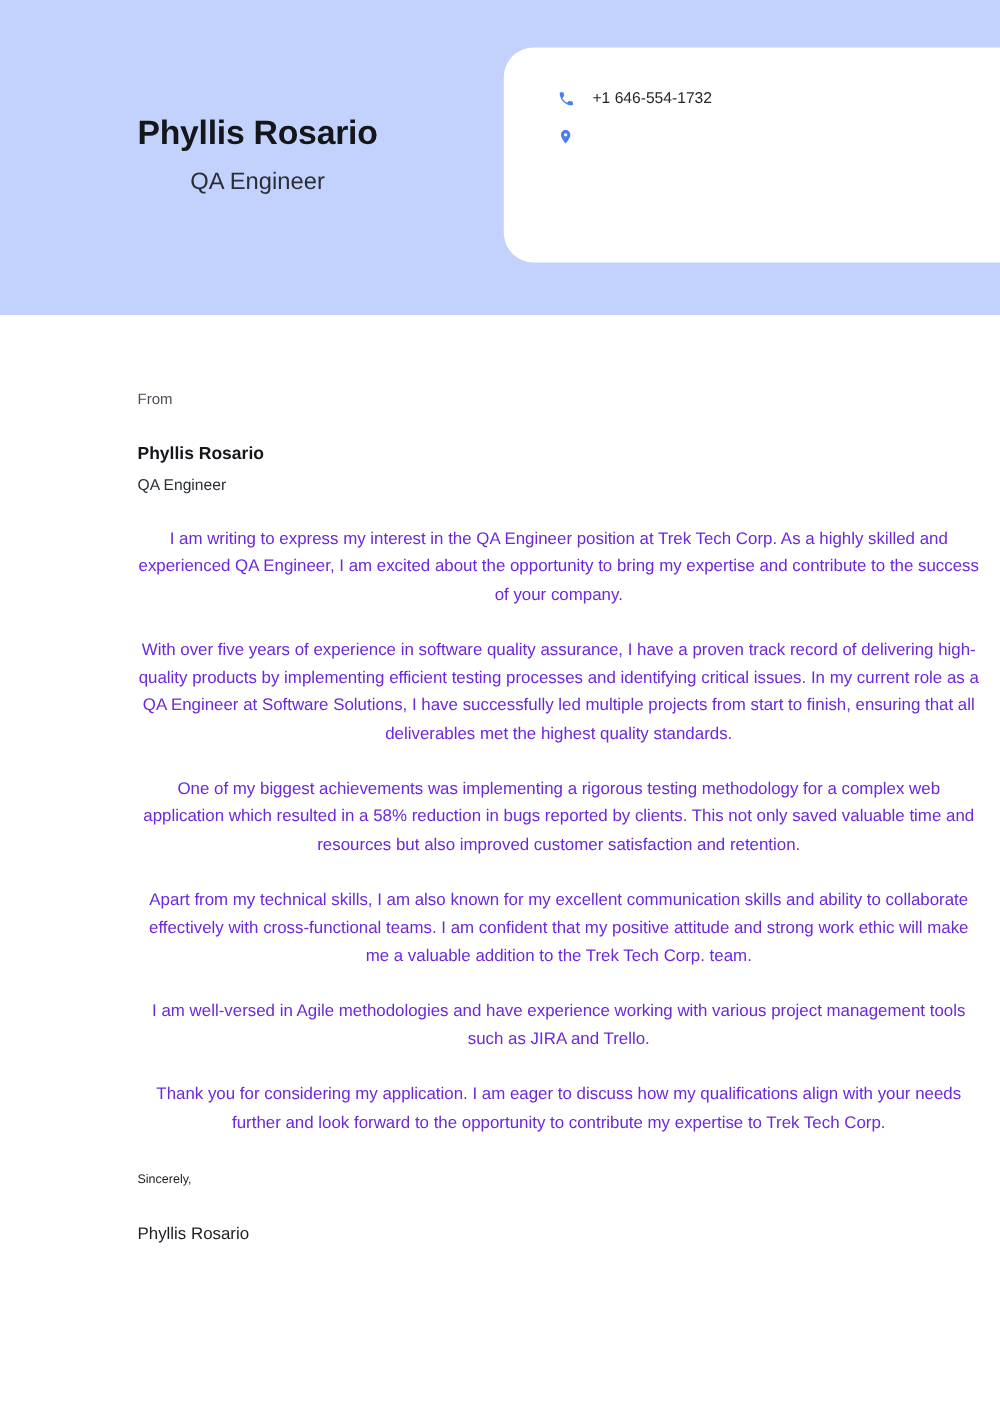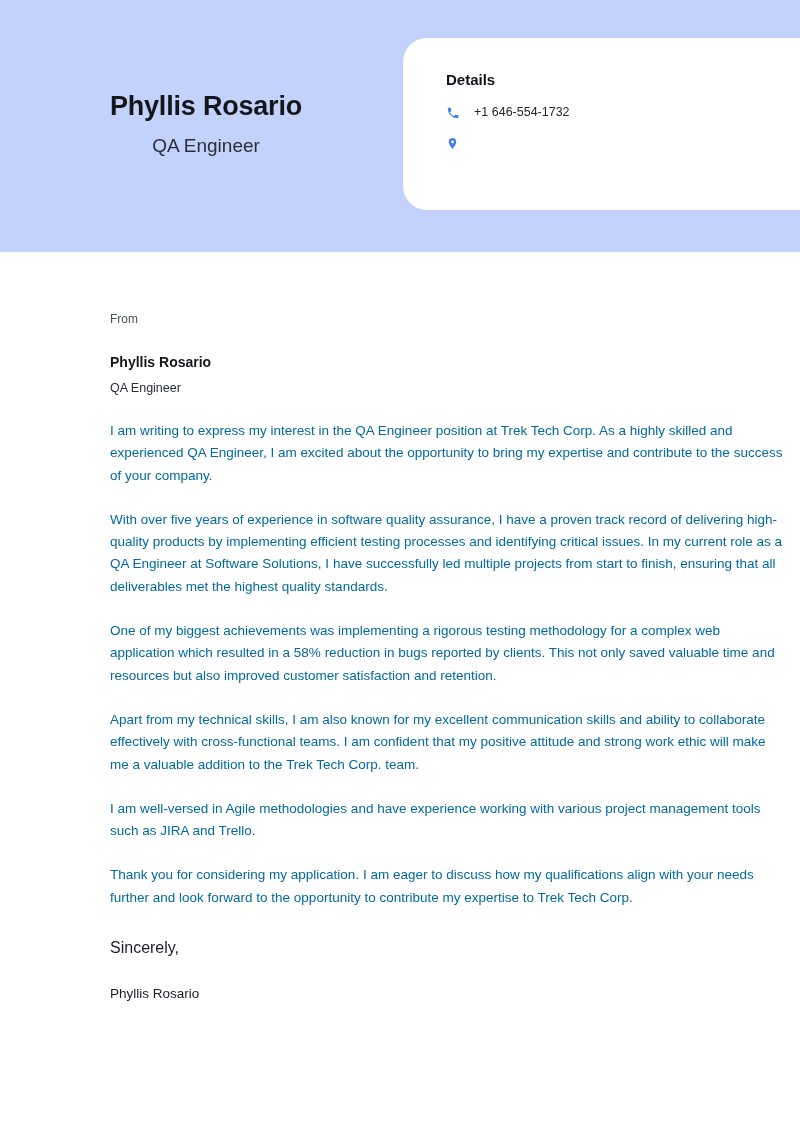--- a/index.html
+++ b/index.html
@@ -152,28 +152,28 @@
 
   .salutation {
     font-size: 13.5px;
     color: #1c1f24;
     line-height: 1.2;
     margin: 48px 0 0 0;
   }
 
   .body-paragraph {
     font-size: 13.5px;
-    color: #0369a1;
+    color: #6d28d9;
     line-height: 22.3px;
     margin: 22px 0 0 0;
-    text-align: left;
+    text-align: center;
   }
 
   .closing {
-    font-size: 16px;
+    font-size: 10px;
     color: #1c1f24;
     line-height: 1.2;
     margin: 29px 0 0 0;
   }
 
   .signature {
     font-size: 13.5px;
     color: #1c1f24;
     line-height: 1.2;
     margin: 29px 0 0 0;
@@ -185,21 +185,20 @@
 <div class="page">
 
   <div class="header-band">
 
     <div class="identity">
       <div class="identity-name">Phyllis Rosario</div>
       <div class="identity-title">QA Engineer</div>
     </div>
 
     <div class="details-card">
-      <div class="details-heading">Details</div>
 
       <div class="detail-row">
         <span class="detail-icon">
           <svg width="14" height="14" viewBox="0 0 24 24" fill="#4a7dee" aria-hidden="true">
             <path d="M6.6 10.8c1.4 2.8 3.8 5.1 6.6 6.6l2.2-2.2c.3-.3.7-.4 1-.2 1.2.4 2.4.6 3.7.6.6 0 1 .4 1 1V20c0 .6-.4 1-1 1C10.6 21 3 13.4 3 4c0-.6.4-1 1-1h3.5c.6 0 1 .4 1 1 0 1.3.2 2.5.6 3.7.1.3 0 .7-.2 1l-2.3 2.1z"></path>
           </svg>
         </span>
         <span class="detail-text">+1 646-554-1732</span>
       </div>
 

